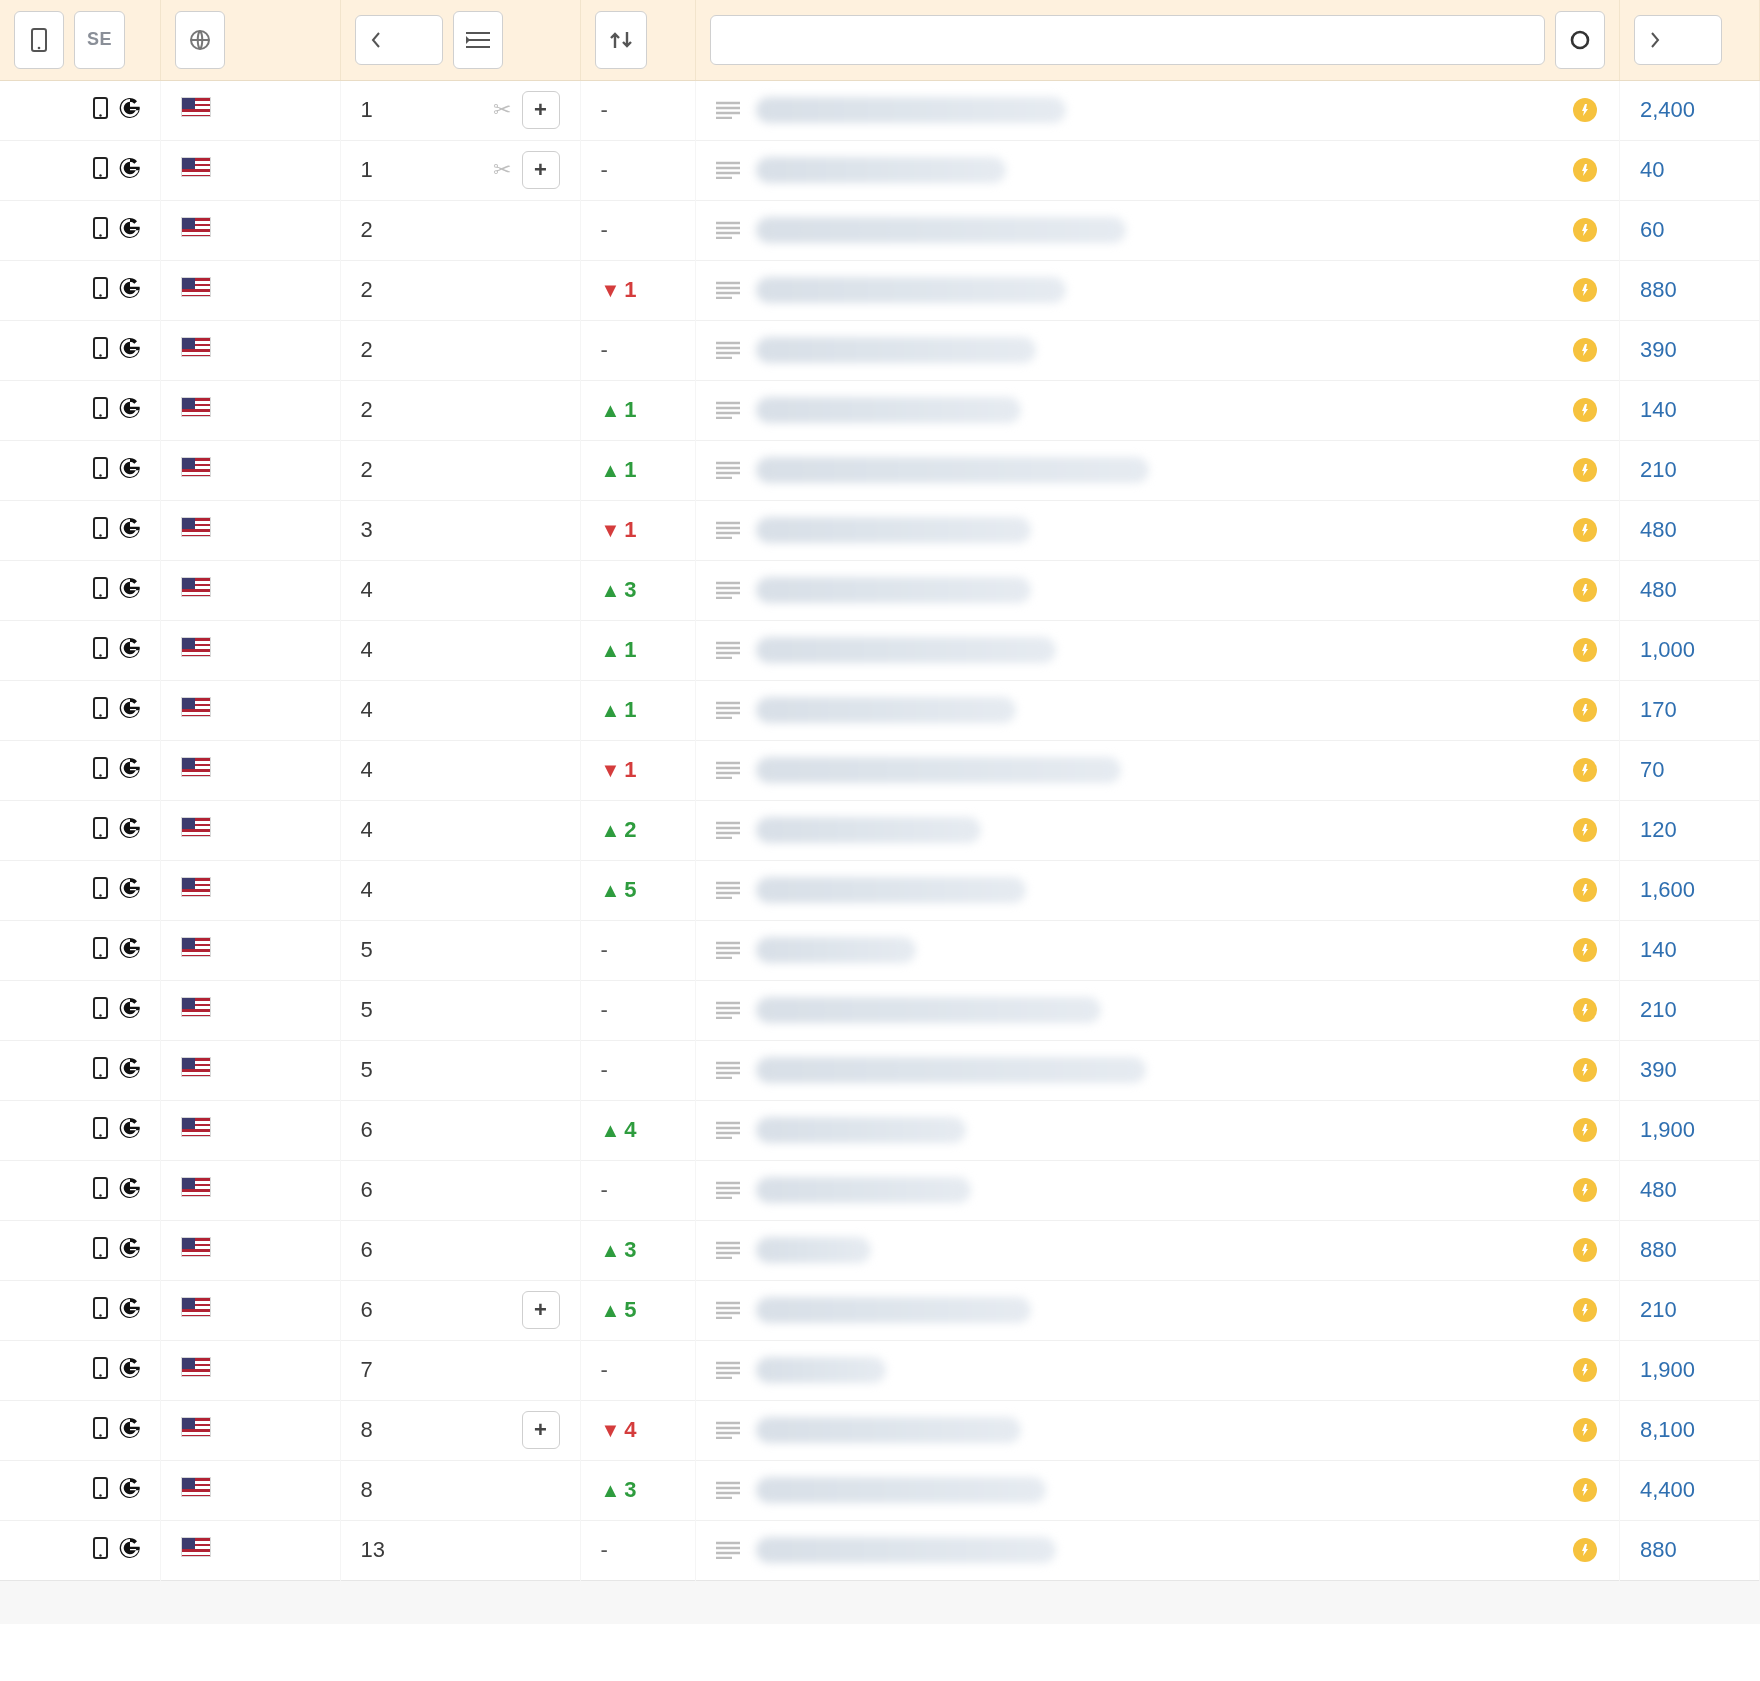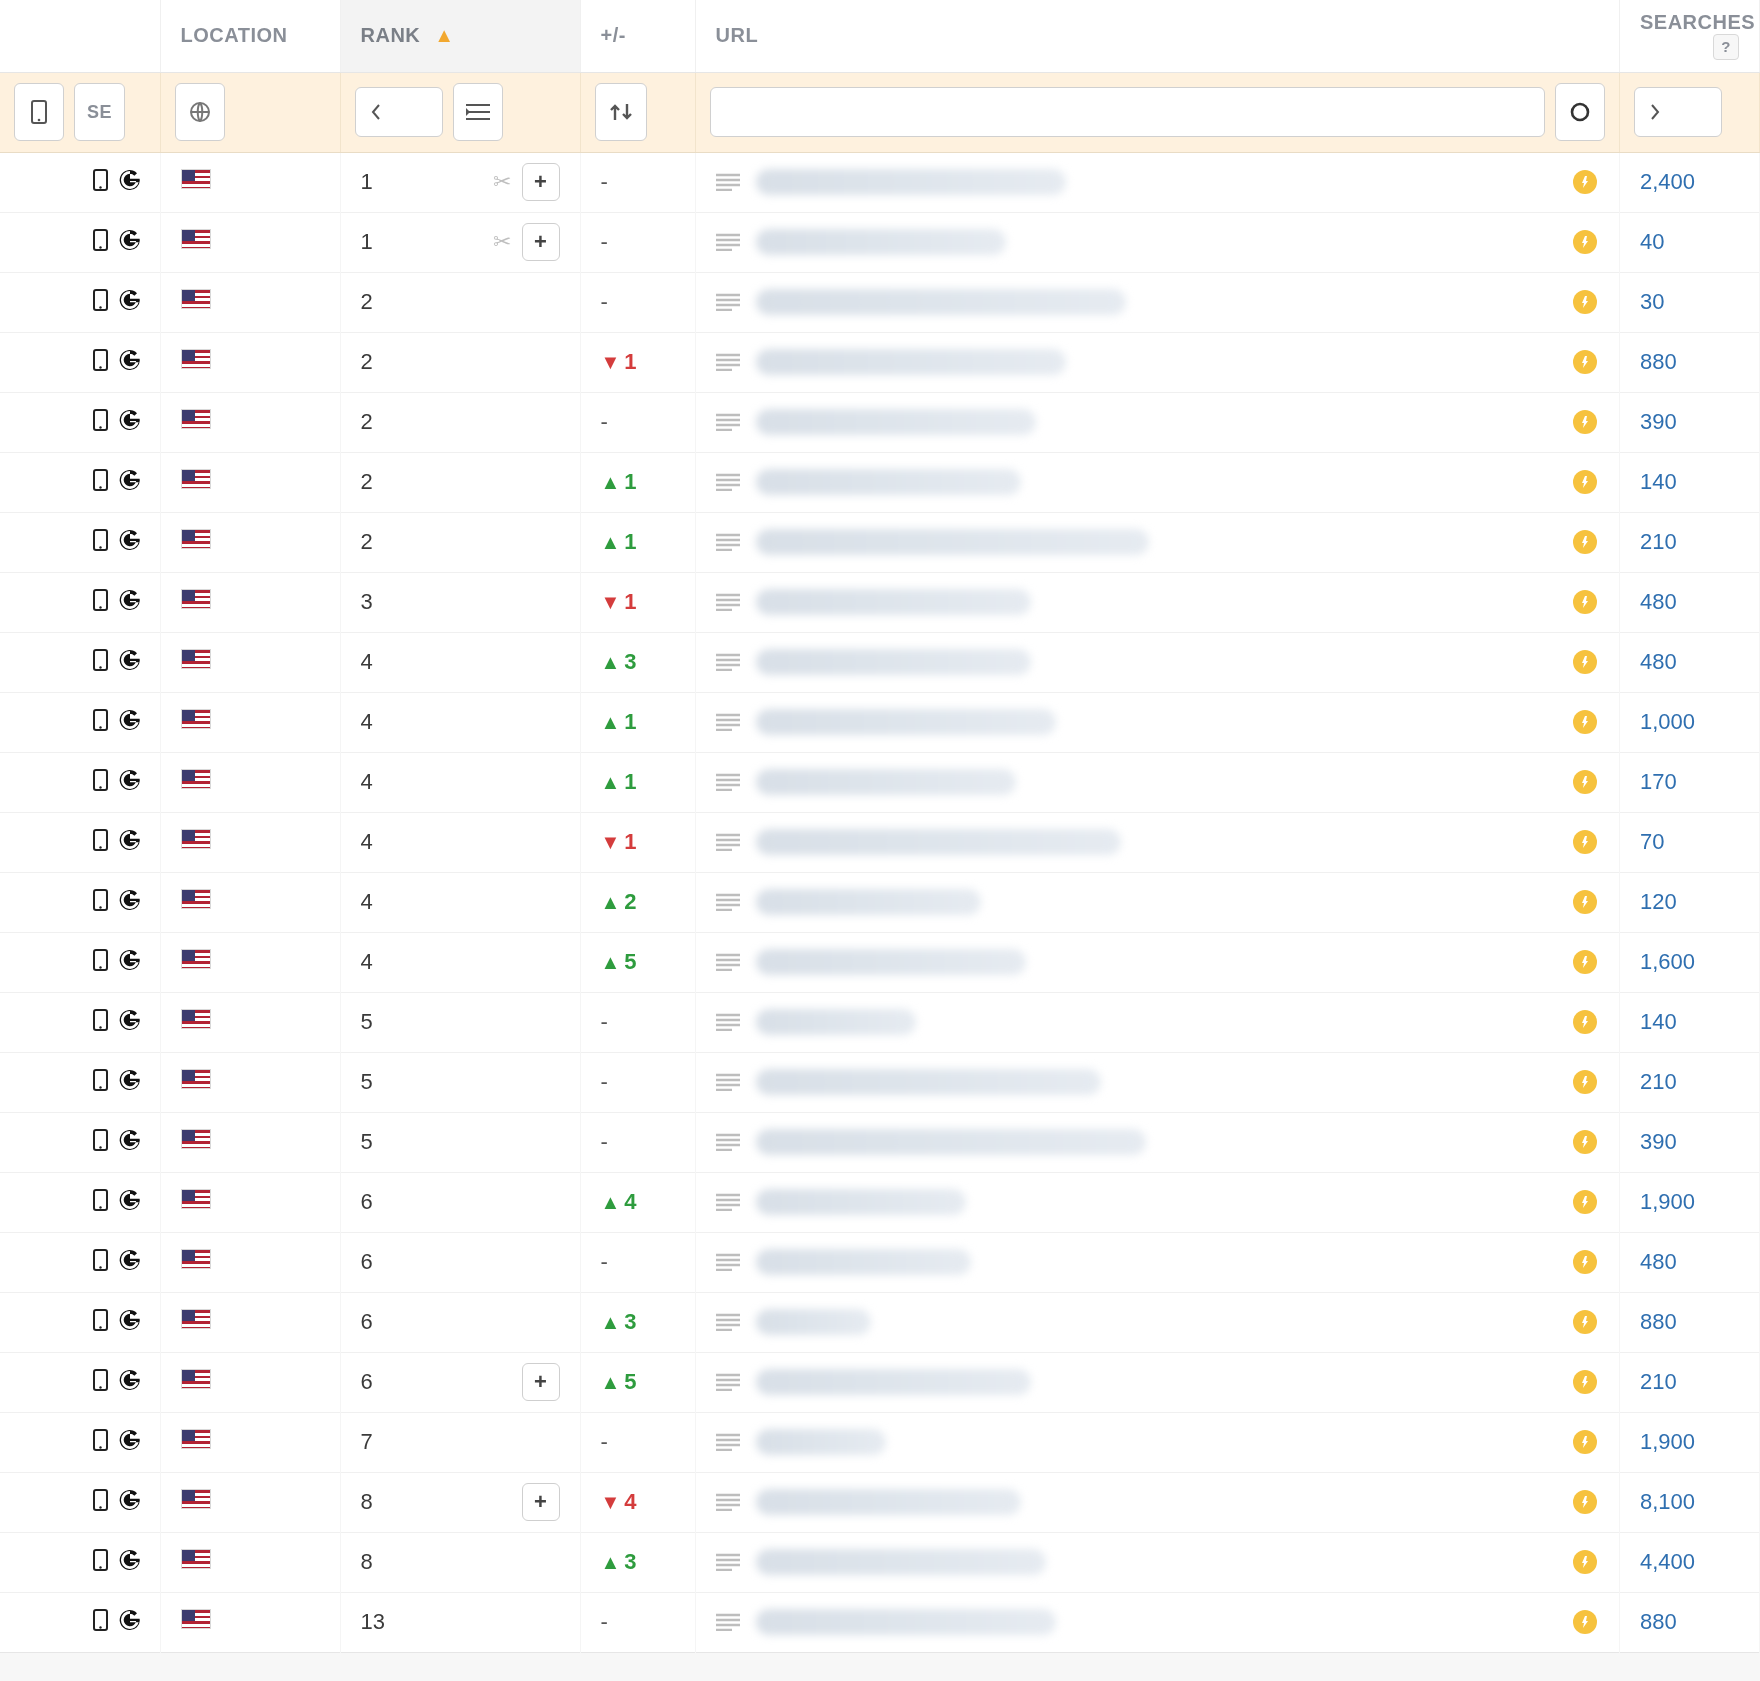--- a/index.html
+++ b/index.html
@@ -87,34 +87,20 @@
   <colgroup>
     <col class="c-dev">
       <col class="c-loc">
       <col class="c-rank">
       <col class="c-delta">
       <col class="c-url">
       <col class="c-srch">
   </colgroup>
 
   <thead>
-    <tr class="hdr">
-      <th></th>
-      <th>LOCATION</th>
-      <th class="rank-th">
-        <span>RANK</span>
-        <span class="sort-caret">▲</span>
-      </th>
-      <th>+/-</th>
-      <th>URL</th>
-      <th class="srch-th">
-        <span>SEARCHES</span>
-        <span class="help-chip">?</span>
-      </th>
-    </tr>
 
     <tr class="flt">
       <th>
         <div class="flt-row">
           <span class="btn small">
             <svg width="16" height="24" viewBox="0 0 16 24">
                 <rect x="1" y="1" width="14" height="22" rx="2" fill="none" stroke="#555" stroke-width="2"></rect>
                 <circle cx="8" cy="20" r="1.3" fill="#555"></circle>
               </svg>
           </span>
@@ -295,21 +281,21 @@
             <span class="url-blur" style="max-width:370px"></span>
             <span style="flex:1"></span>
             <span class="tip-icon">
               <svg width="26" height="26" viewBox="0 0 26 26">
                 <circle cx="13" cy="13" r="12" fill="#f6c23e"></circle>
                 <path d="M13 7l-3 7h2l-1 5 5-7h-2l1-5z" fill="#fff"></path>
               </svg>
             </span>
           </div>
         </td>
-        <td class="srch-cell"><span class="srch-link">30</span></td>
+        <td class="srch-cell"><span class="srch-link">60</span></td>
       </tr>
       <tr>
         <td class="dev-cell"><span style="display:inline-flex;gap:10px;align-items:center;">
             <span>
               <svg width="15" height="22" viewBox="0 0 15 22">
                 <rect x="1" y="1" width="13" height="20" rx="2" fill="none" stroke="#222" stroke-width="2"></rect>
                 <circle cx="7.5" cy="18.5" r="1.2" fill="#222"></circle>
               </svg>
             </span>
             <span>

